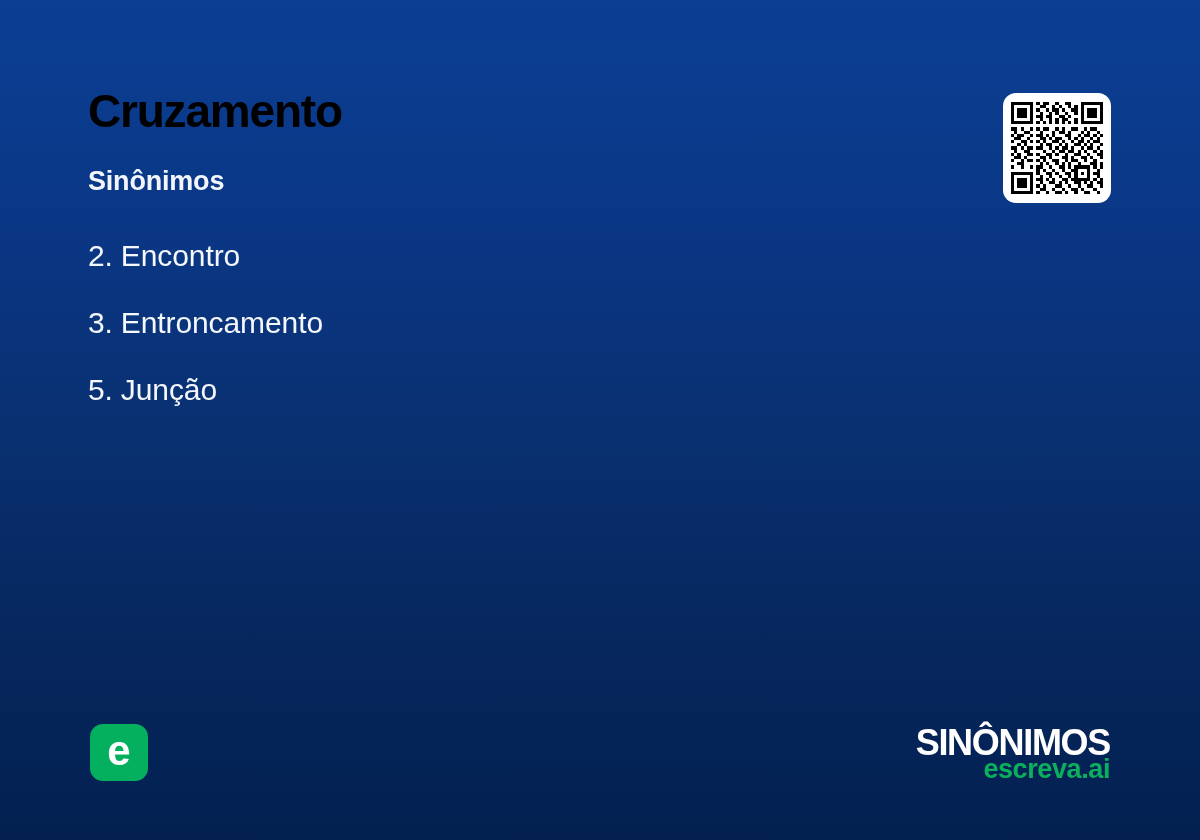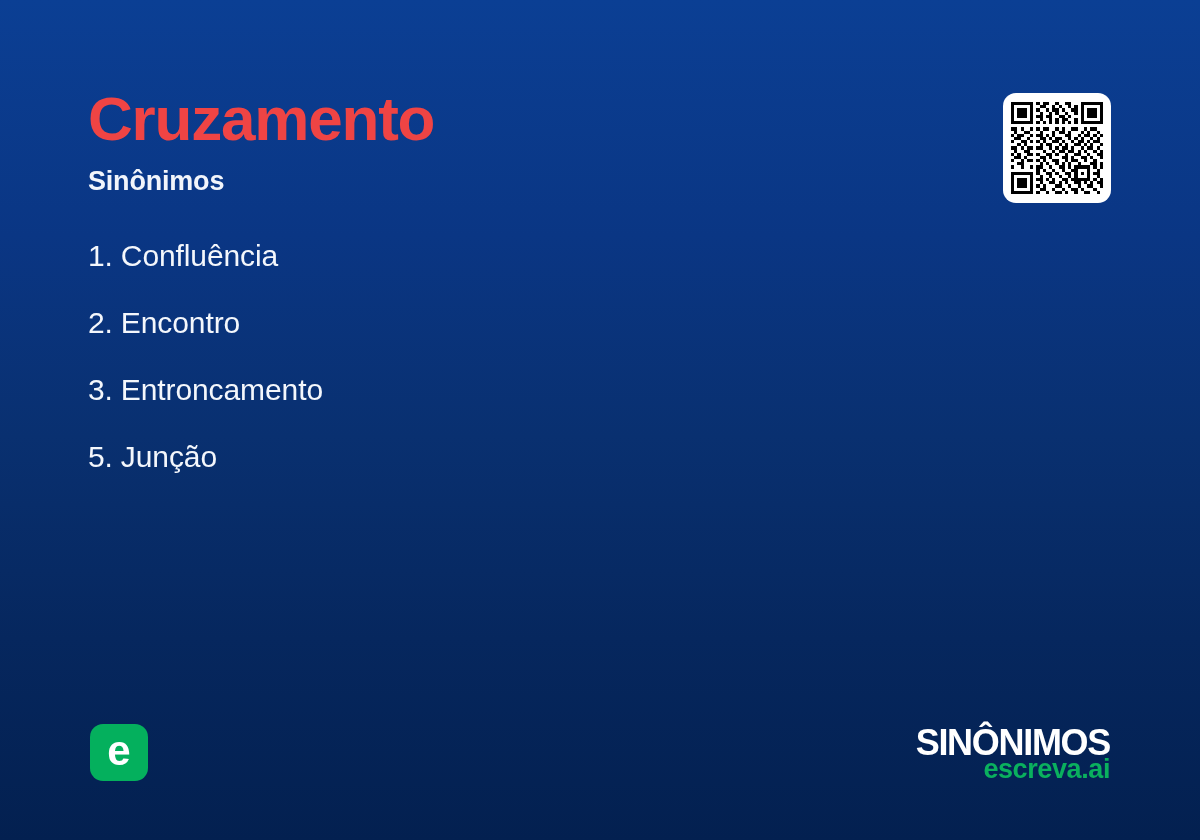--- a/index.html
+++ b/index.html
@@ -21,25 +21,25 @@
     position: relative;
     color: #ffffff;
     -webkit-font-smoothing: antialiased;
   }
 
   
   .word-title {
     position: absolute;
     left: 88px;
     top: 88px;
-    font-size: 62px;
+    font-size: 46px;
     font-weight: bold;
     letter-spacing: -1.2px;
     line-height: 1.0;
-    color: #ef4444;
+    color: #000000;
   }
 
   .word-subtitle {
     position: absolute;
     left: 88px;
     top: 166px;
     font-size: 27px;
     font-weight: bold;
     letter-spacing: -0.2px;
     color: #f2f5fb;
@@ -133,23 +133,20 @@
   }
 </style>
 </head>
 <body>
 
 <h1 class="word-title">Cruzamento</h1>
 
 <div class="word-subtitle">Sinônimos</div>
 
 <ol class="synonym-list">
-  <li class="synonym-item">
-    <span class="synonym-index">1.</span><span>Confluência</span>
-  </li>
   <li class="synonym-item">
     <span class="synonym-index">2.</span><span>Encontro</span>
   </li>
   <li class="synonym-item">
     <span class="synonym-index">3.</span><span>Entroncamento</span>
   </li>
   <li class="synonym-item">
     <span class="synonym-index">5.</span><span>Junção</span>
   </li>
 </ol>

